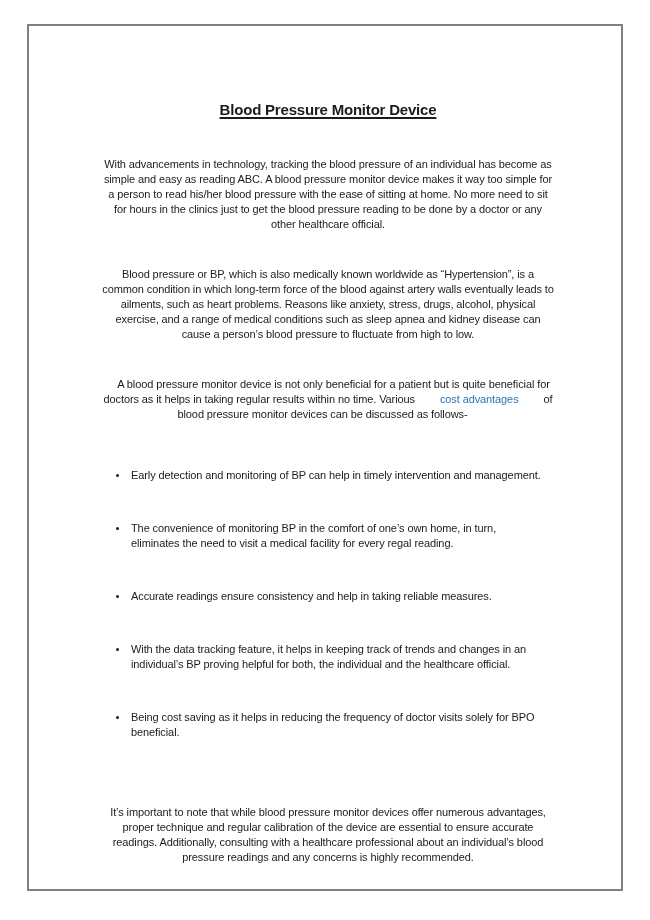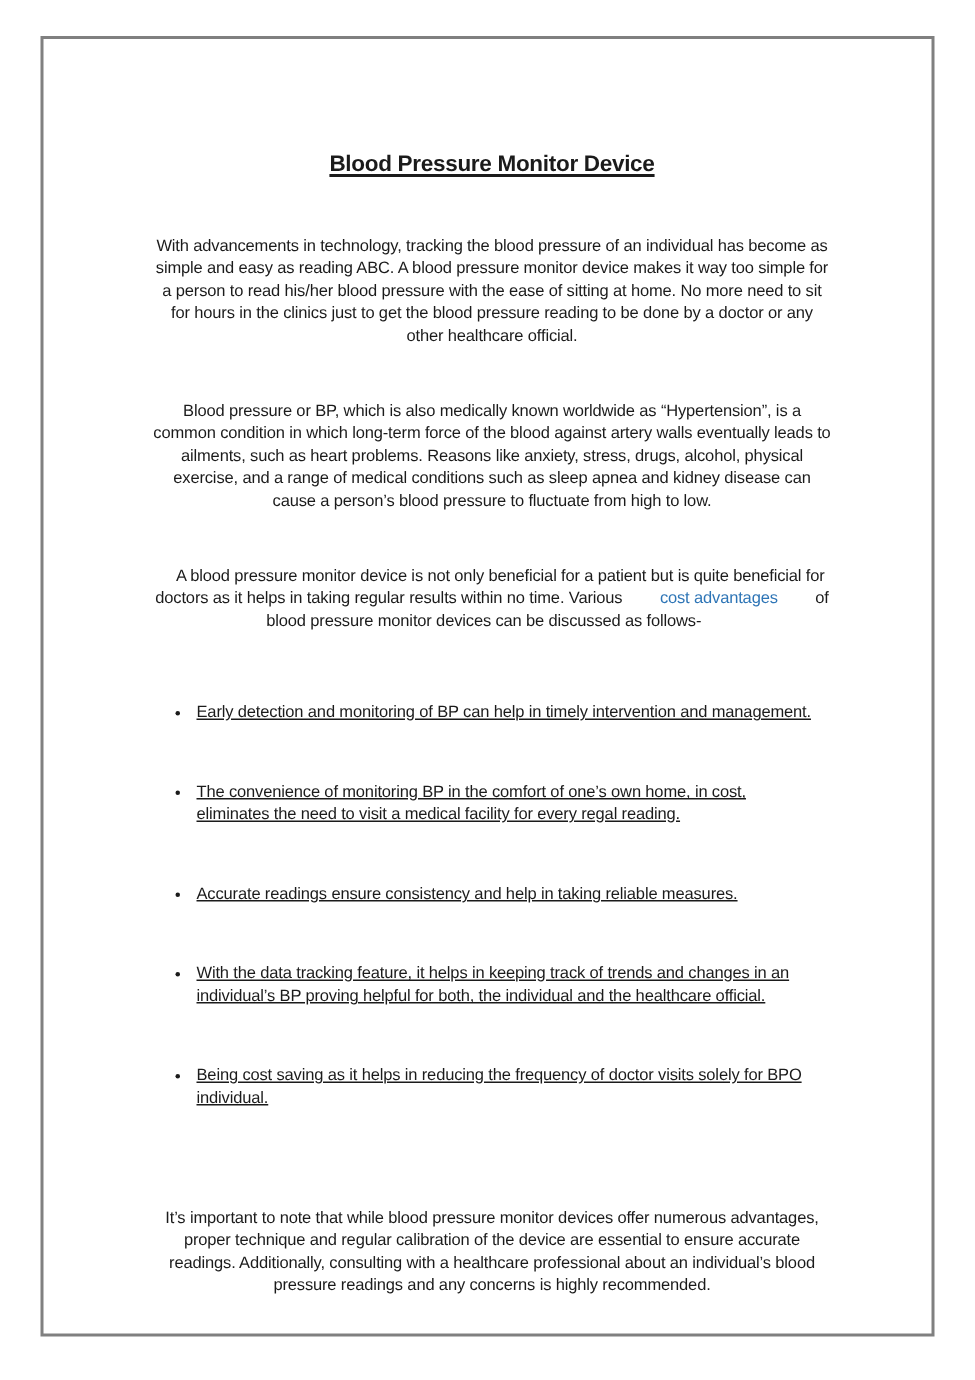--- a/index.html
+++ b/index.html
@@ -44,21 +44,20 @@
   }
   a.doc-link {
     color: #2E75B6;
     text-decoration: none;
     cursor: pointer;
   }
   ul.advantages {
     list-style: disc;
     margin: 9px 0 16px 0;
     padding-left: 39px;
-    text-decoration: underline;
   }
   ul.advantages li {
     margin-bottom: 16px;
     padding-left: 2px;
   }
   ul.advantages li::marker {
     font-size: 10px;
     color: #1b1b1b;
   }
 </style>
@@ -71,22 +70,22 @@
     <h1 class="doc-title">Blood Pressure Monitor Device</h1>
 
     <p class="para">With advancements in technology, tracking the blood pressure of an individual has become as simple and easy as reading ABC. A blood pressure monitor device makes it way too simple for a person to read his/her blood pressure with the ease of sitting at home. No more need to sit for hours in the clinics just to get the blood pressure reading to be done by a doctor or any other healthcare official.</p>
 
     <p class="para">Blood pressure or BP, which is also medically known worldwide as “Hypertension”, is a common condition in which long-term force of the blood against artery walls eventually leads to ailments, such as heart problems. Reasons like anxiety, stress, drugs, alcohol, physical exercise, and a range of medical conditions such as sleep apnea and kidney disease can cause a person’s blood pressure to fluctuate from high to low.</p>
 
     <p class="para"><span>A blood pressure monitor device is not only beneficial for a patient but is quite beneficial for doctors as it helps in taking regular results within no time. Various </span><a class="doc-link">cost advantages</a><span> of blood pressure monitor devices can be discussed as follows-</span></p>
 
     <ul class="advantages">
       <li>Early detection and monitoring of BP can help in timely intervention and management.</li>
-      <li>The convenience of monitoring BP in the comfort of one’s own home, in cost, eliminates the need to visit a medical facility for every regal reading.</li>
+      <li>The convenience of monitoring BP in the comfort of one’s own home, in turn, eliminates the need to visit a medical facility for every regal reading.</li>
       <li>Accurate readings ensure consistency and help in taking reliable measures.</li>
       <li>With the data tracking feature, it helps in keeping track of trends and changes in an individual’s BP proving helpful for both, the individual and the healthcare official.</li>
-      <li>Being cost saving as it helps in reducing the frequency of doctor visits solely for BPO individual.</li>
+      <li>Being cost saving as it helps in reducing the frequency of doctor visits solely for BPO beneficial.</li>
     </ul>
 
     <p class="para">It’s important to note that while blood pressure monitor devices offer numerous advantages, proper technique and regular calibration of the device are essential to ensure accurate readings. Additionally, consulting with a healthcare professional about an individual’s blood pressure readings and any concerns is highly recommended.</p>
 
   </div>
 </div>
 
 </body></html>

